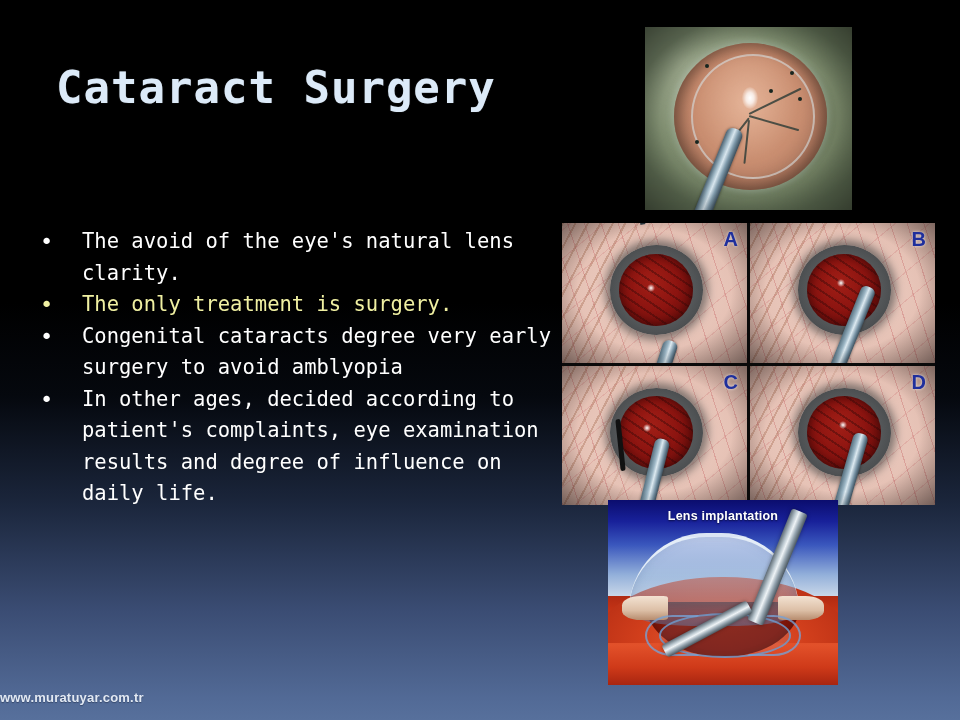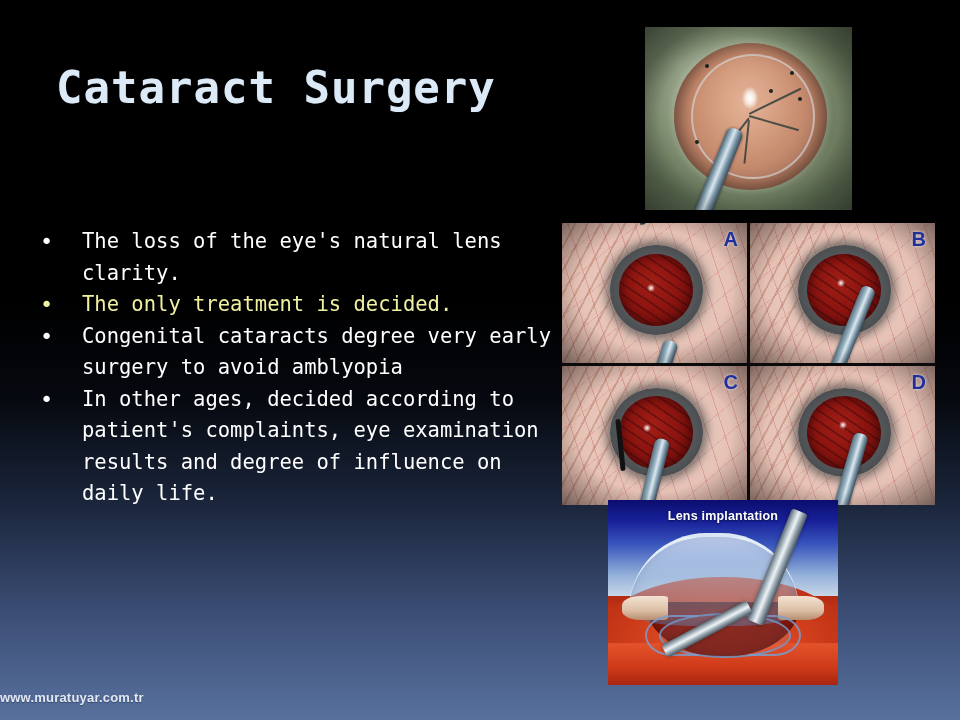--- a/index.html
+++ b/index.html
@@ -325,26 +325,26 @@
 <body>
 
 <div id="slide">
 
   <div id="title">Cataract Surgery</div>
 
   <div id="body">
 
     <div class="bullet-row">
       <span class="bullet-mark">•</span>
-      <span class="bullet-text">The loss of the eye's natural lens clarity.</span>
+      <span class="bullet-text">The avoid of the eye's natural lens clarity.</span>
     </div>
 
     <div class="bullet-row">
       <span class="bullet-mark accent">•</span>
-      <span class="bullet-text accent">The only treatment is decided.</span>
+      <span class="bullet-text accent">The only treatment is surgery.</span>
     </div>
 
     <div class="bullet-row">
       <span class="bullet-mark">•</span>
       <span class="bullet-text">Congenital cataracts degree very early surgery to avoid amblyopia</span>
     </div>
 
     <div class="bullet-row">
       <span class="bullet-mark">•</span>
       <span class="bullet-text">In other ages, decided according to patient's complaints, eye examination results and degree of influence on daily life.</span>

